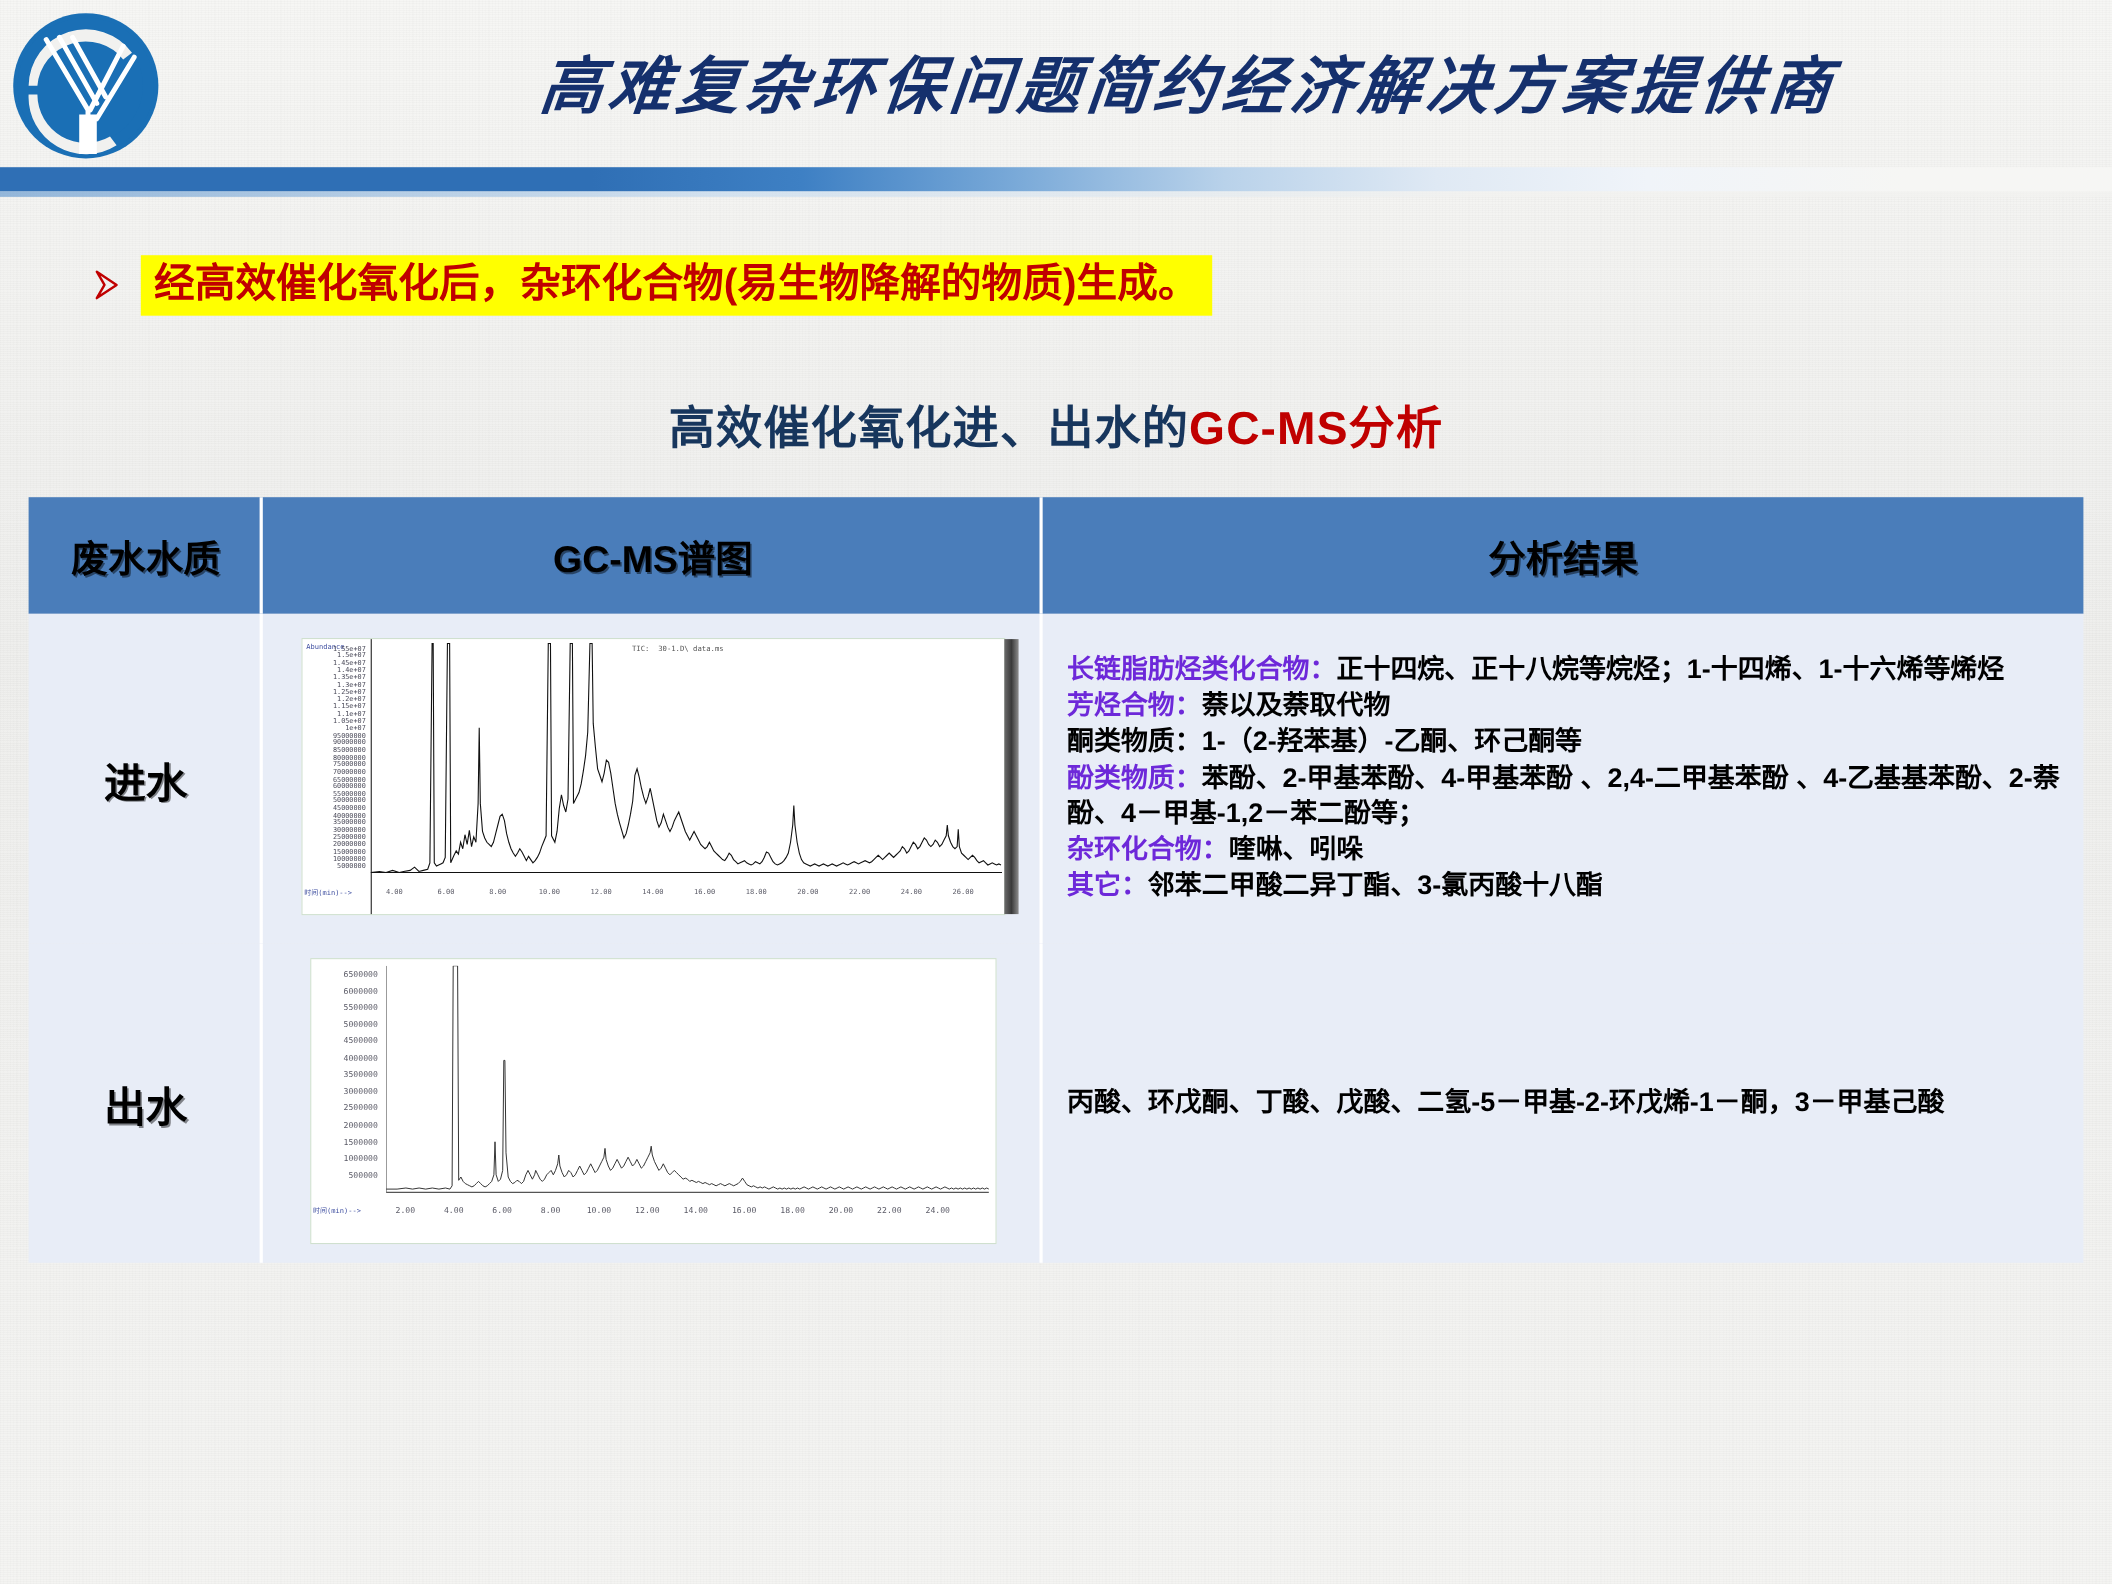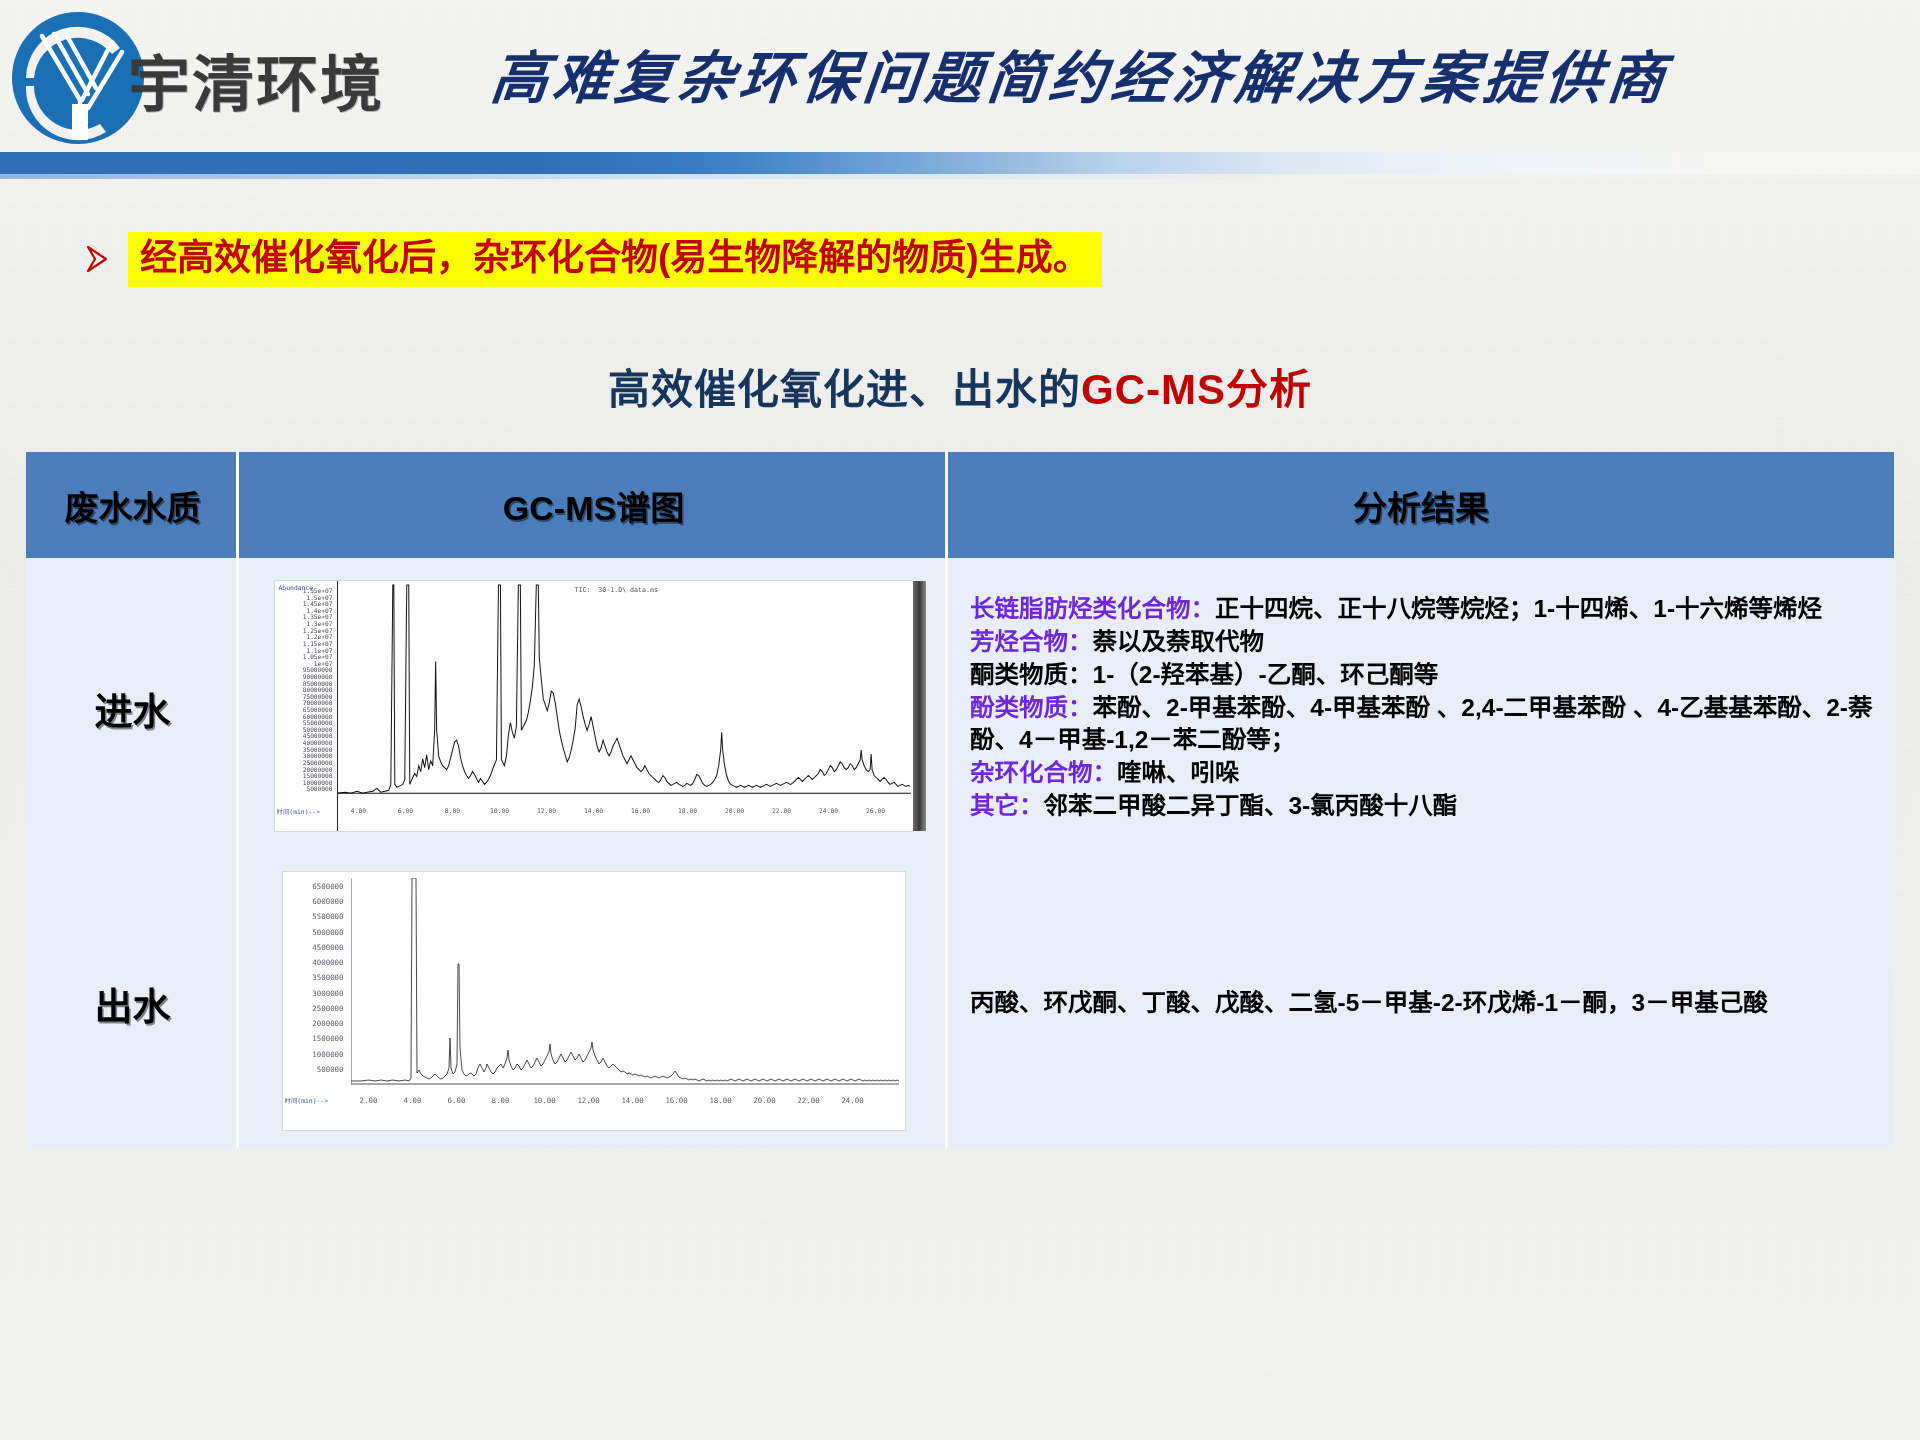--- a/index.html
+++ b/index.html
@@ -221,21 +221,20 @@
       <path d="M46 26 L80 86"></path>
       <path d="M58 26 L88 80"></path>
     </g>
     <g stroke="#ffffff" stroke-width="4.5" fill="none" stroke-linecap="round">
       <path d="M104 34 L74 92"></path>
       <path d="M114 44 L80 100"></path>
     </g>
     <path d="M64 96 L80 96 L80 132 L64 132 Z" fill="#ffffff"></path>
   </svg>
 
-  <div id="brand-name">宇清环境</div>
   <div id="slogan">高难复杂环保问题简约经济解决方案提供商</div>
   <div id="header-rule"></div>
   <div id="header-rule2"></div>
 </div>
 
 <div id="bullet-row">
   <svg id="bullet-arrow" viewBox="0 0 26 30">
     <path d="M4 3 L22 15 L4 27 L11 15 Z" fill="none" stroke="#c00000" stroke-width="2.2" stroke-linejoin="round"></path>
   </svg>
   <div id="bullet-text">经高效催化氧化后，杂环化合物(易生物降解的物质)生成。</div>

